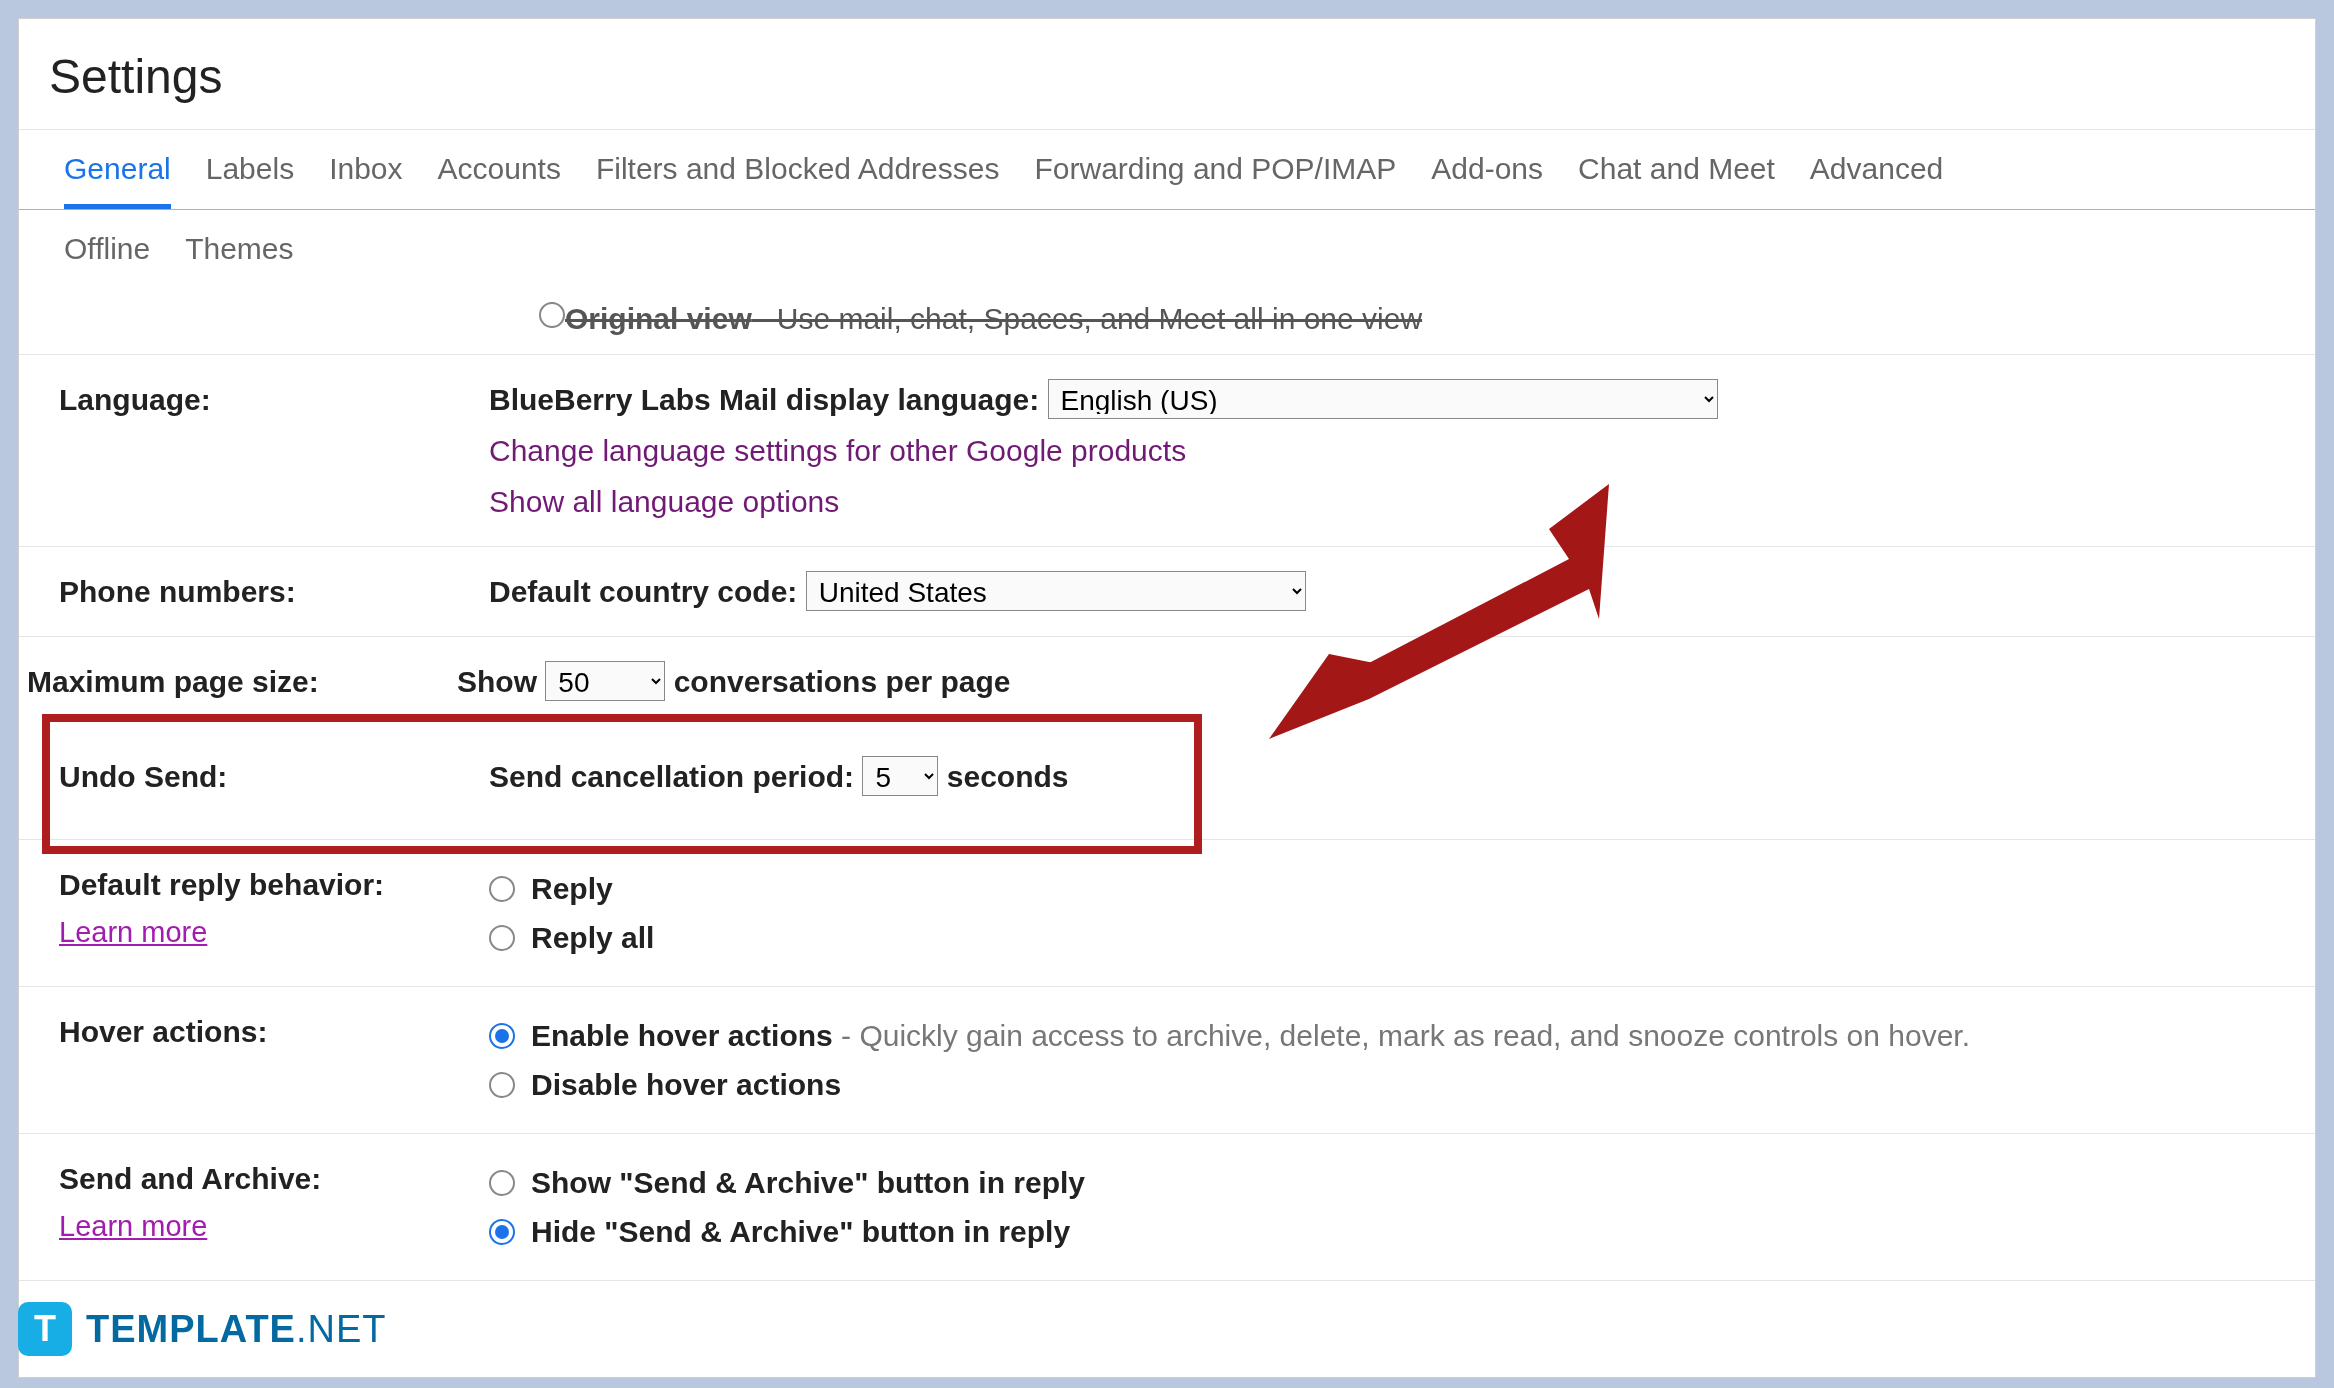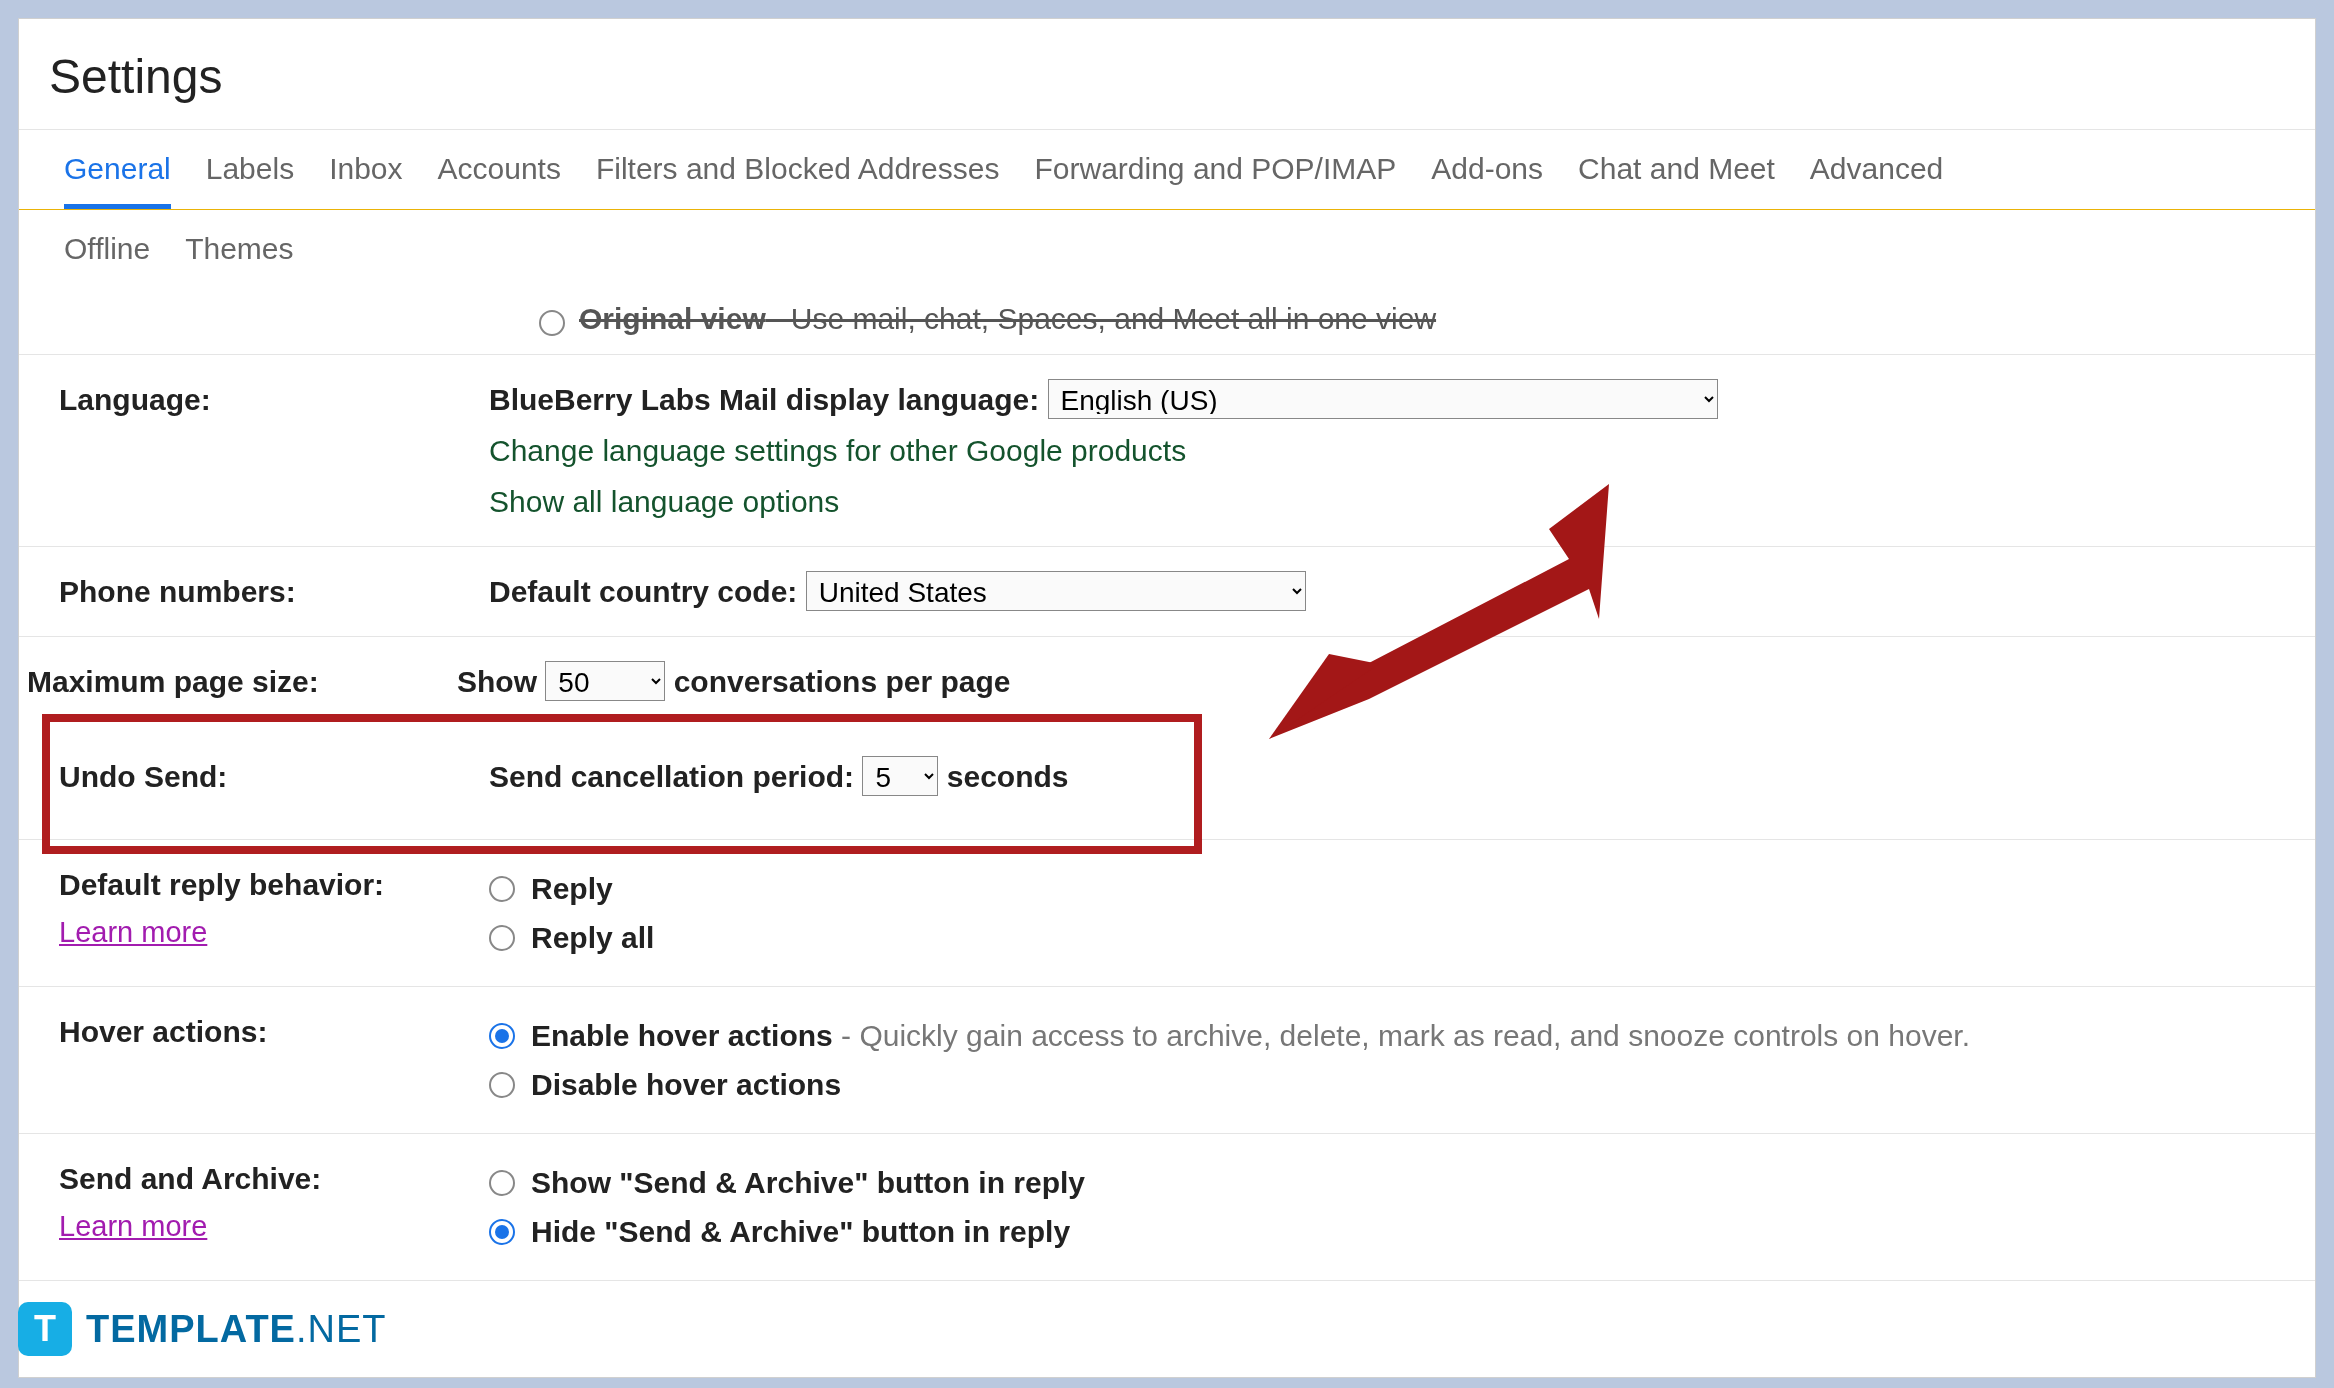--- a/index.html
+++ b/index.html
@@ -54,21 +54,21 @@
   }
   .content {
     padding: 0;
   }
   .partial-row {
     display: flex;
     padding: 0 30px 18px 30px;
     border-bottom: 1px solid #e5e5e5;
     align-items: center;
   }
-  .partial-row .radio-wrap { margin-left: 490px; display:flex; align-items:flex-end; gap:14px;}
+  .partial-row .radio-wrap { margin-left: 490px; display:flex; align-items:flex-start; gap:0;}
   .radio-circle {
     width: 26px; height: 26px; border: 2px solid #888; border-radius: 50%; display:inline-block;
   }
   .radio-circle.checked::after {
     content:""; display:block; width:14px; height:14px; background:#1a73e8; border-radius:50%;
     margin:4px auto;
   }
   .radio-circle.checked { border-color:#1a73e8; }
   .struck { color:#555; font-size:30px; text-decoration: line-through; white-space:pre; }
   .row {
@@ -92,21 +92,21 @@
     color:#a21caf;
     font-size:29px;
     margin-top:4px;
   }
   .row-value {
     flex: 1;
     color: #222;
     line-height: 1.5;
   }
   .row-value .bold { font-weight: 700; }
-  .row-value a.link { color:#14532d; text-decoration:none; display:inline-block; margin-top:6px;}
+  .row-value a.link { color:#701a75; text-decoration:none; display:inline-block; margin-top:6px;}
   select.dropdown {
     font-size: 28px;
     padding: 4px 8px;
     border: 1px solid #888;
     background:#fafafa;
     height:40px;
   }
   select.wide { width: 670px; }
   select.med { width: 500px; }
   select.small { width: 120px; }

